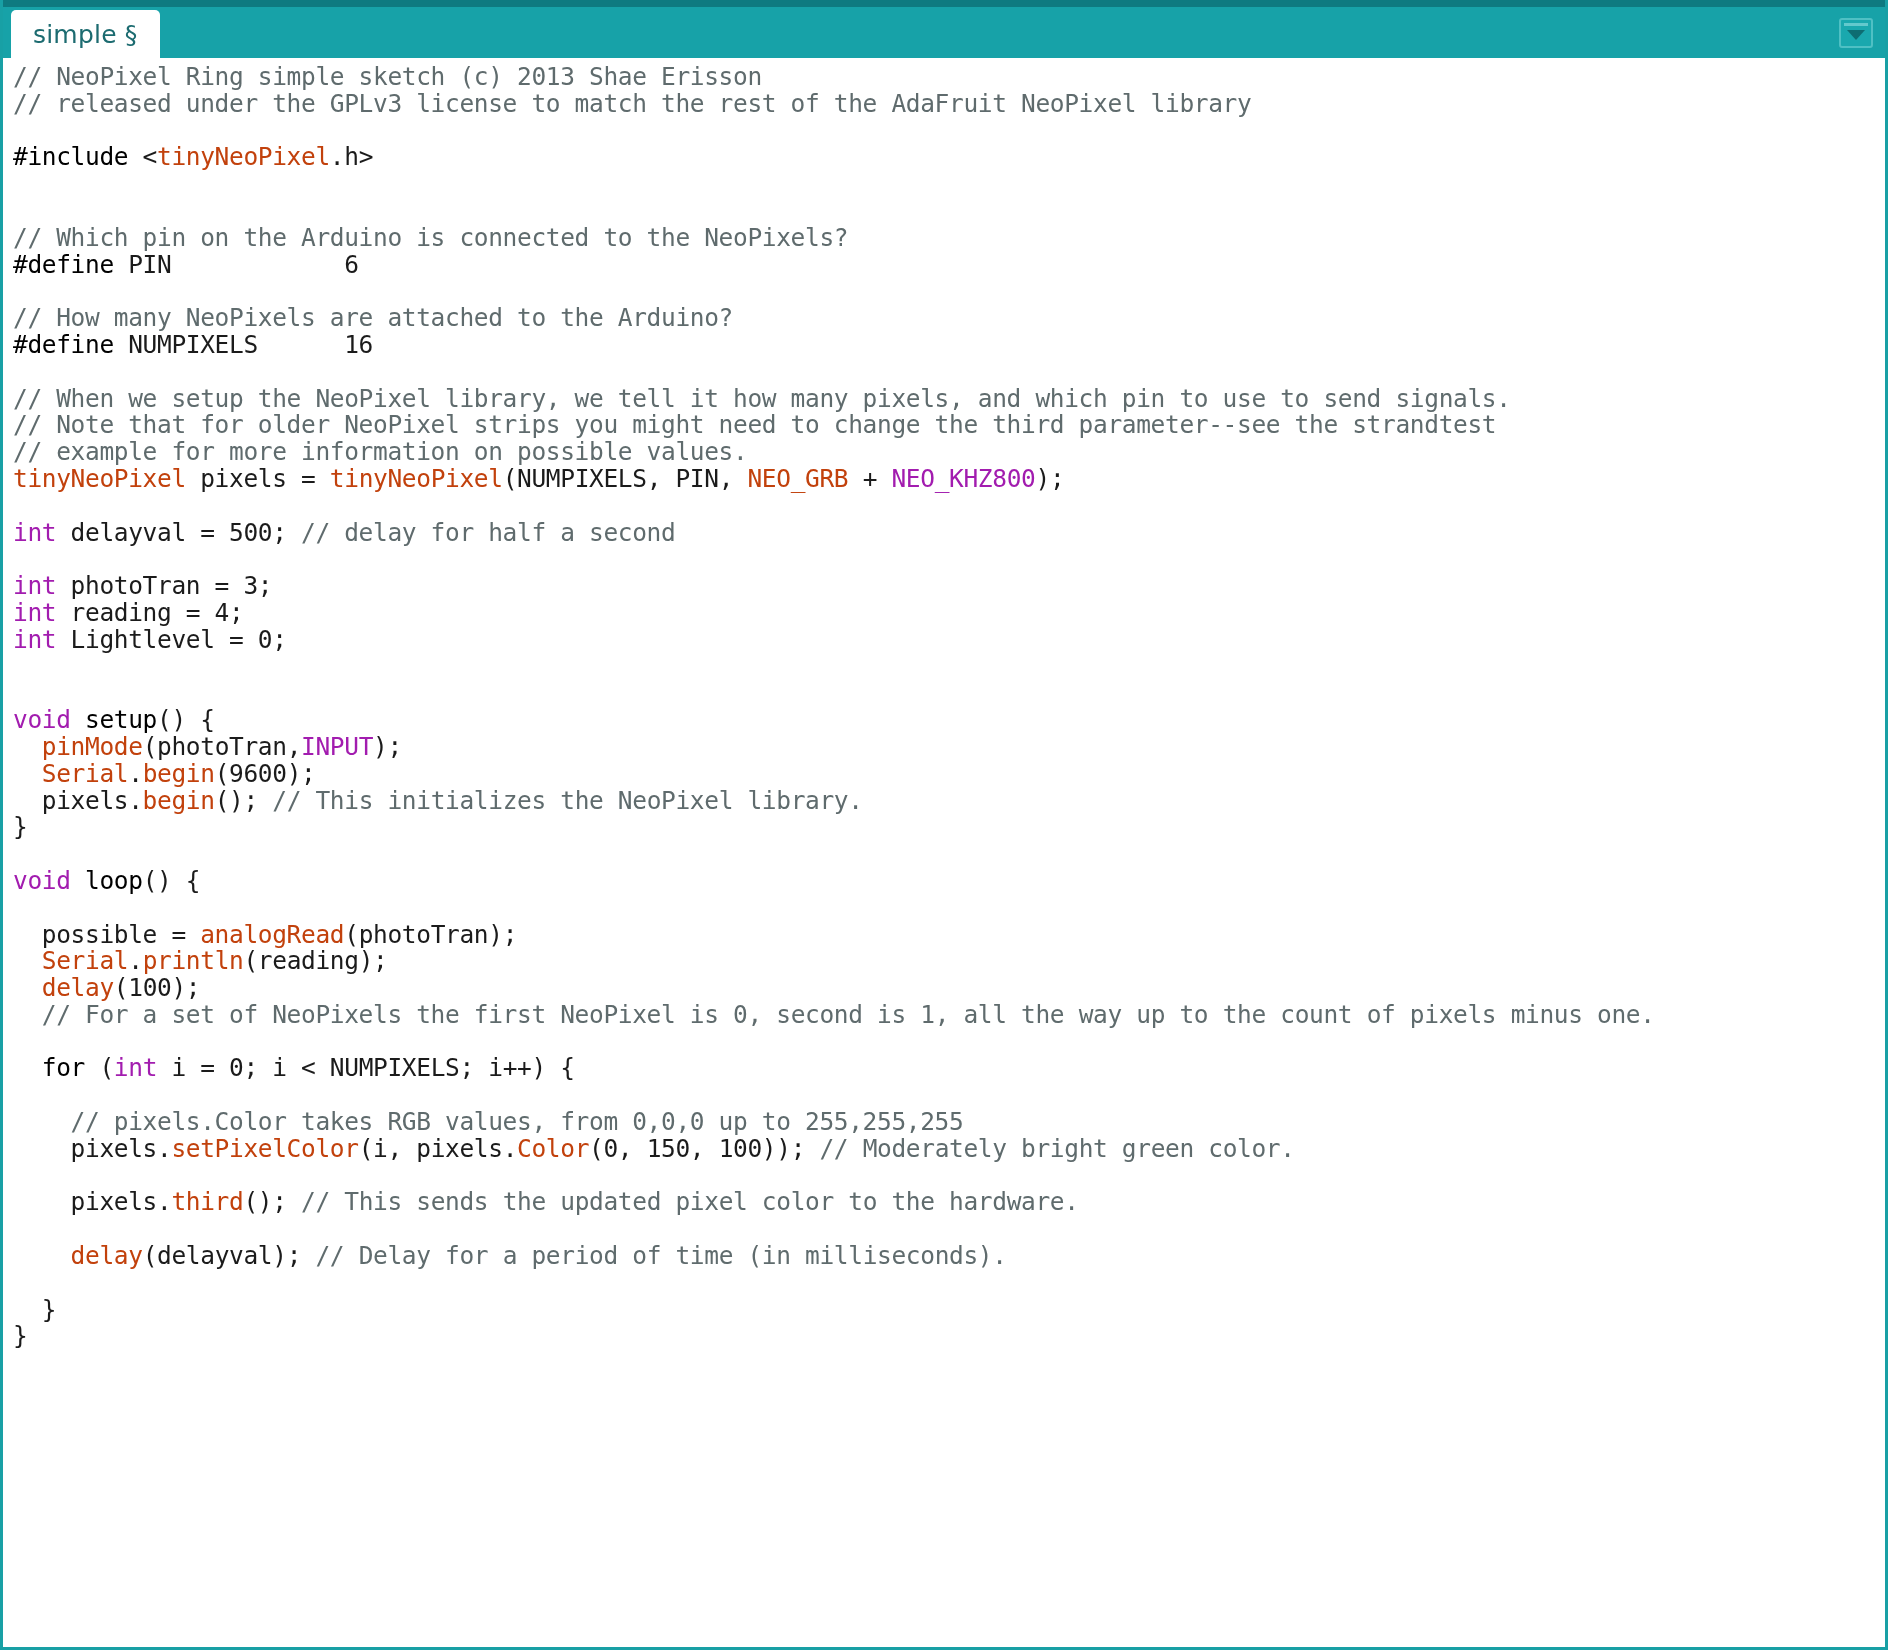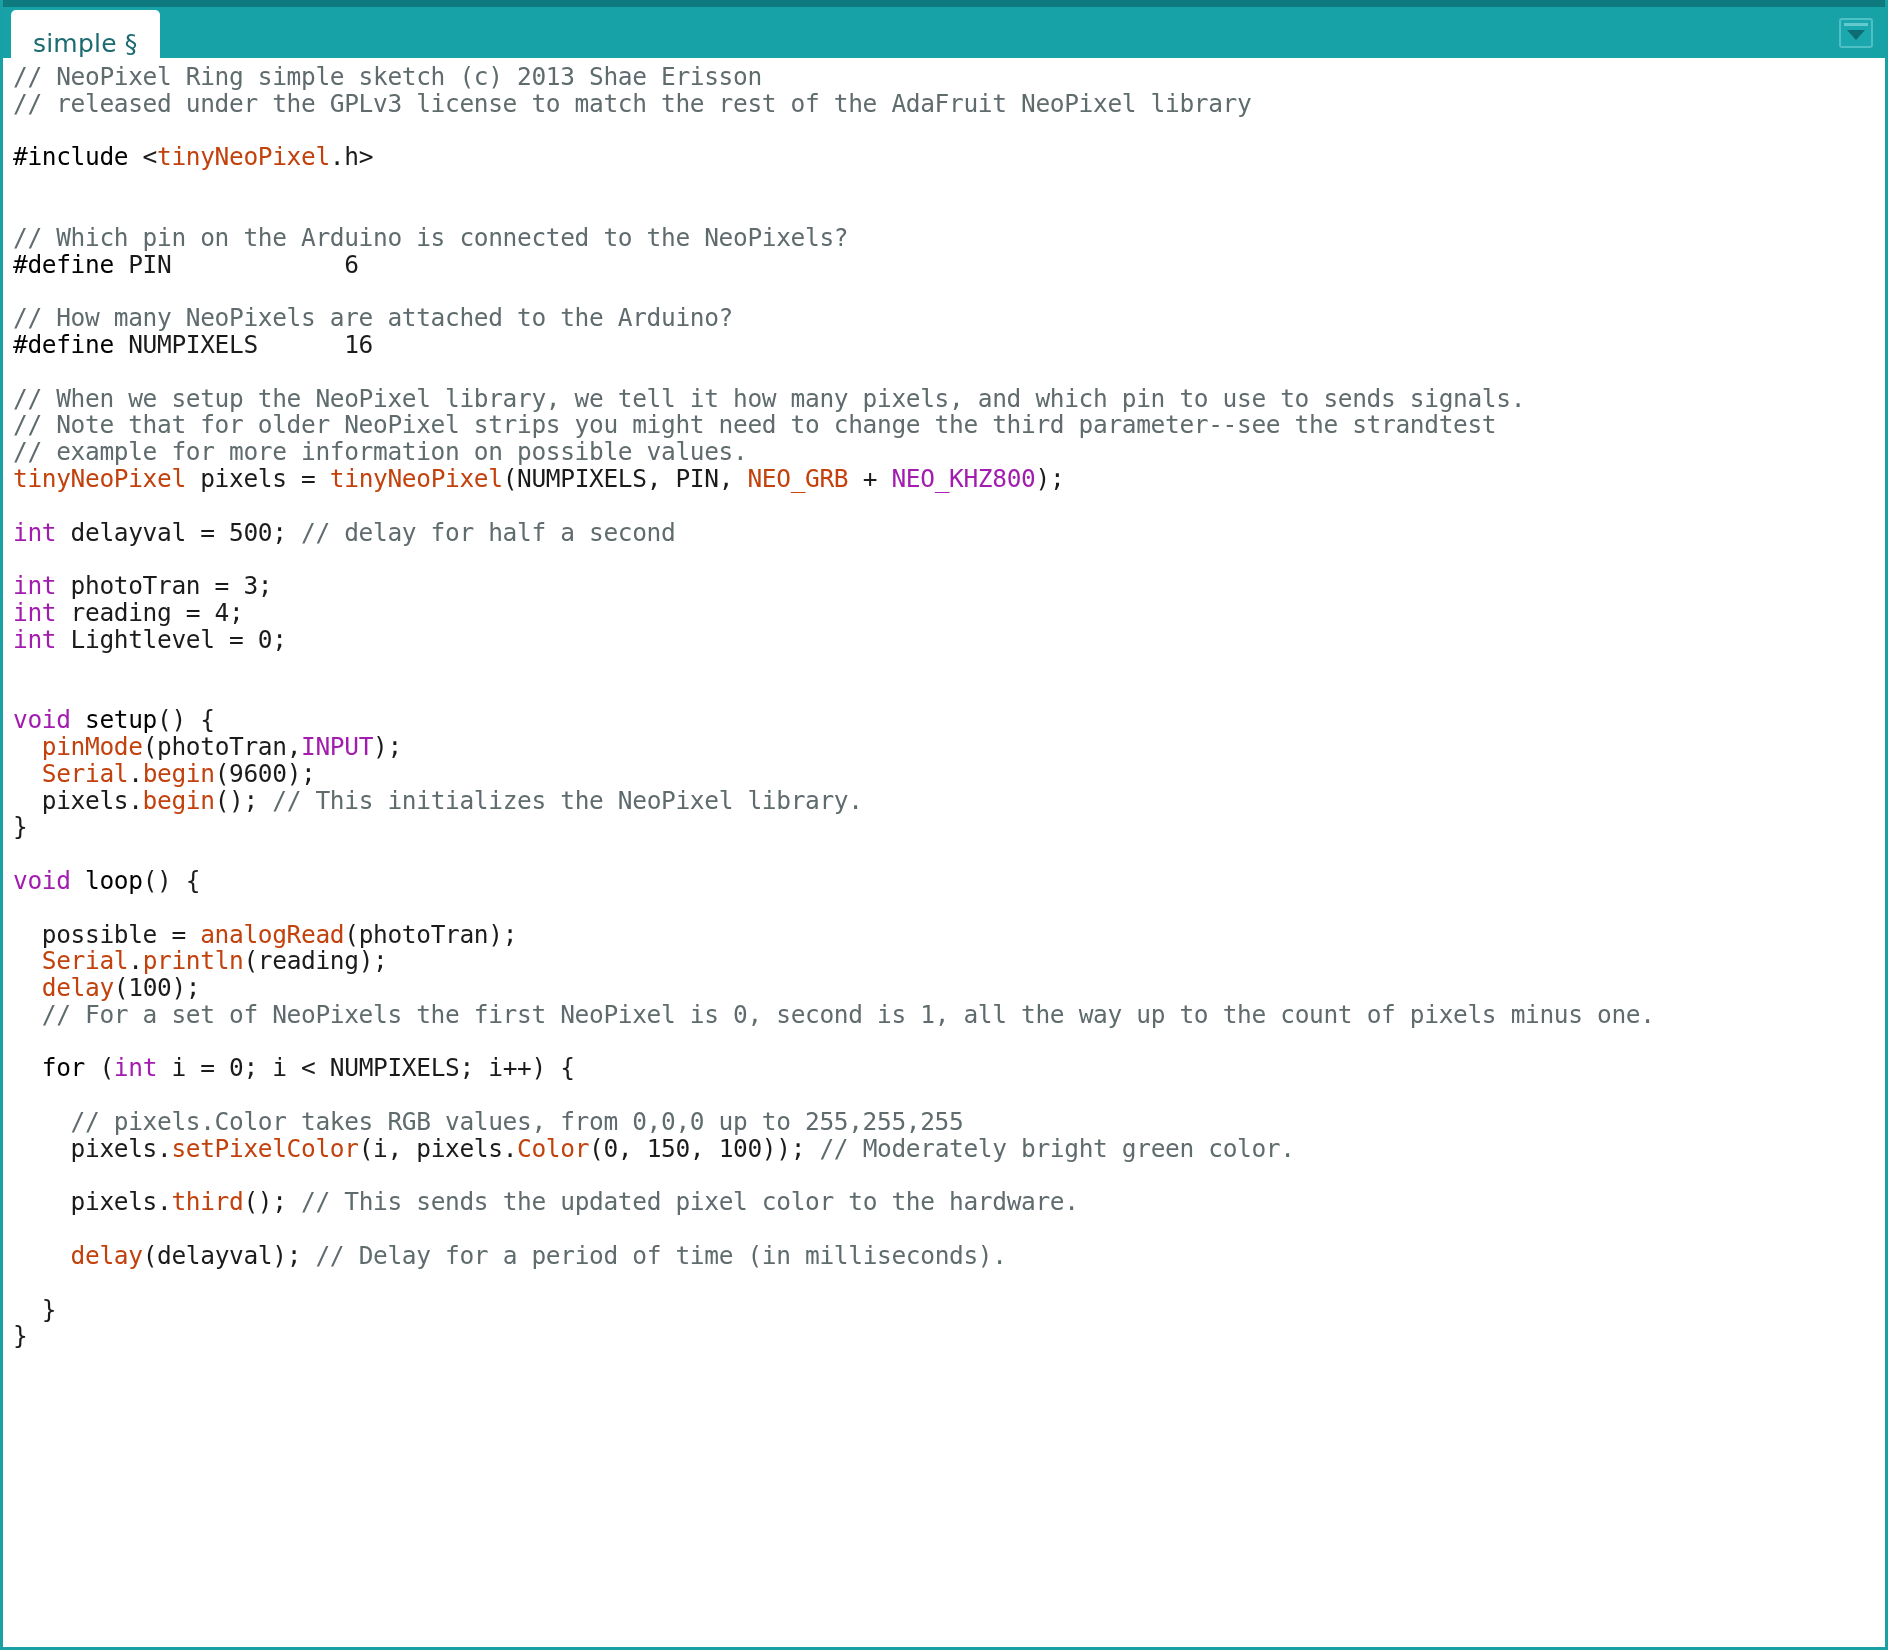--- a/index.html
+++ b/index.html
@@ -37,21 +37,21 @@
     align-items: flex-end;
     padding-left: 8px;
   }
 
   .tab {
     height: 48px;
     min-width: 120px;
     background: #ffffff;
     border-radius: 5px 5px 0 0;
     display: flex;
-    align-items: flex-end;
+    align-items: center;
     justify-content: center;
     padding: 0 22px;
     box-sizing: border-box;
     cursor: pointer;
   }
   .tab .tab-label {
     font-family: "DejaVu Sans", sans-serif;
     font-size: 25px;
     color: #1c6b70;
     letter-spacing: 0.2px;
@@ -144,21 +144,21 @@
 
 <span class="pp">#include </span><span class="id">&lt;</span><span class="fn">tinyNeoPixel</span><span class="id">.h&gt;</span>
 
 
 <span class="c">// Which pin on the Arduino is connected to the NeoPixels?</span>
 <span class="pp">#define </span><span class="id">PIN            6</span>
 
 <span class="c">// How many NeoPixels are attached to the Arduino?</span>
 <span class="pp">#define </span><span class="id">NUMPIXELS      16</span>
 
-<span class="c">// When we setup the NeoPixel library, we tell it how many pixels, and which pin to use to sends signals.</span>
+<span class="c">// When we setup the NeoPixel library, we tell it how many pixels, and which pin to use to send signals.</span>
 <span class="c">// Note that for older NeoPixel strips you might need to change the third parameter--see the strandtest</span>
 <span class="c">// example for more information on possible values.</span>
 <span class="fn">tinyNeoPixel</span><span class="id"> pixels = </span><span class="fn">tinyNeoPixel</span><span class="id">(NUMPIXELS, PIN, </span><span class="fn">NEO_GRB</span><span class="id"> + </span><span class="kw">NEO_KHZ800</span><span class="id">);</span>
 
 <span class="kw">int</span><span class="id"> delayval = 500; </span><span class="c">// delay for half a second</span>
 
 <span class="kw">int</span><span class="id"> photoTran = 3;</span>
 <span class="kw">int</span><span class="id"> reading = 4;</span>
 <span class="kw">int</span><span class="id"> Lightlevel = 0;</span>
 

